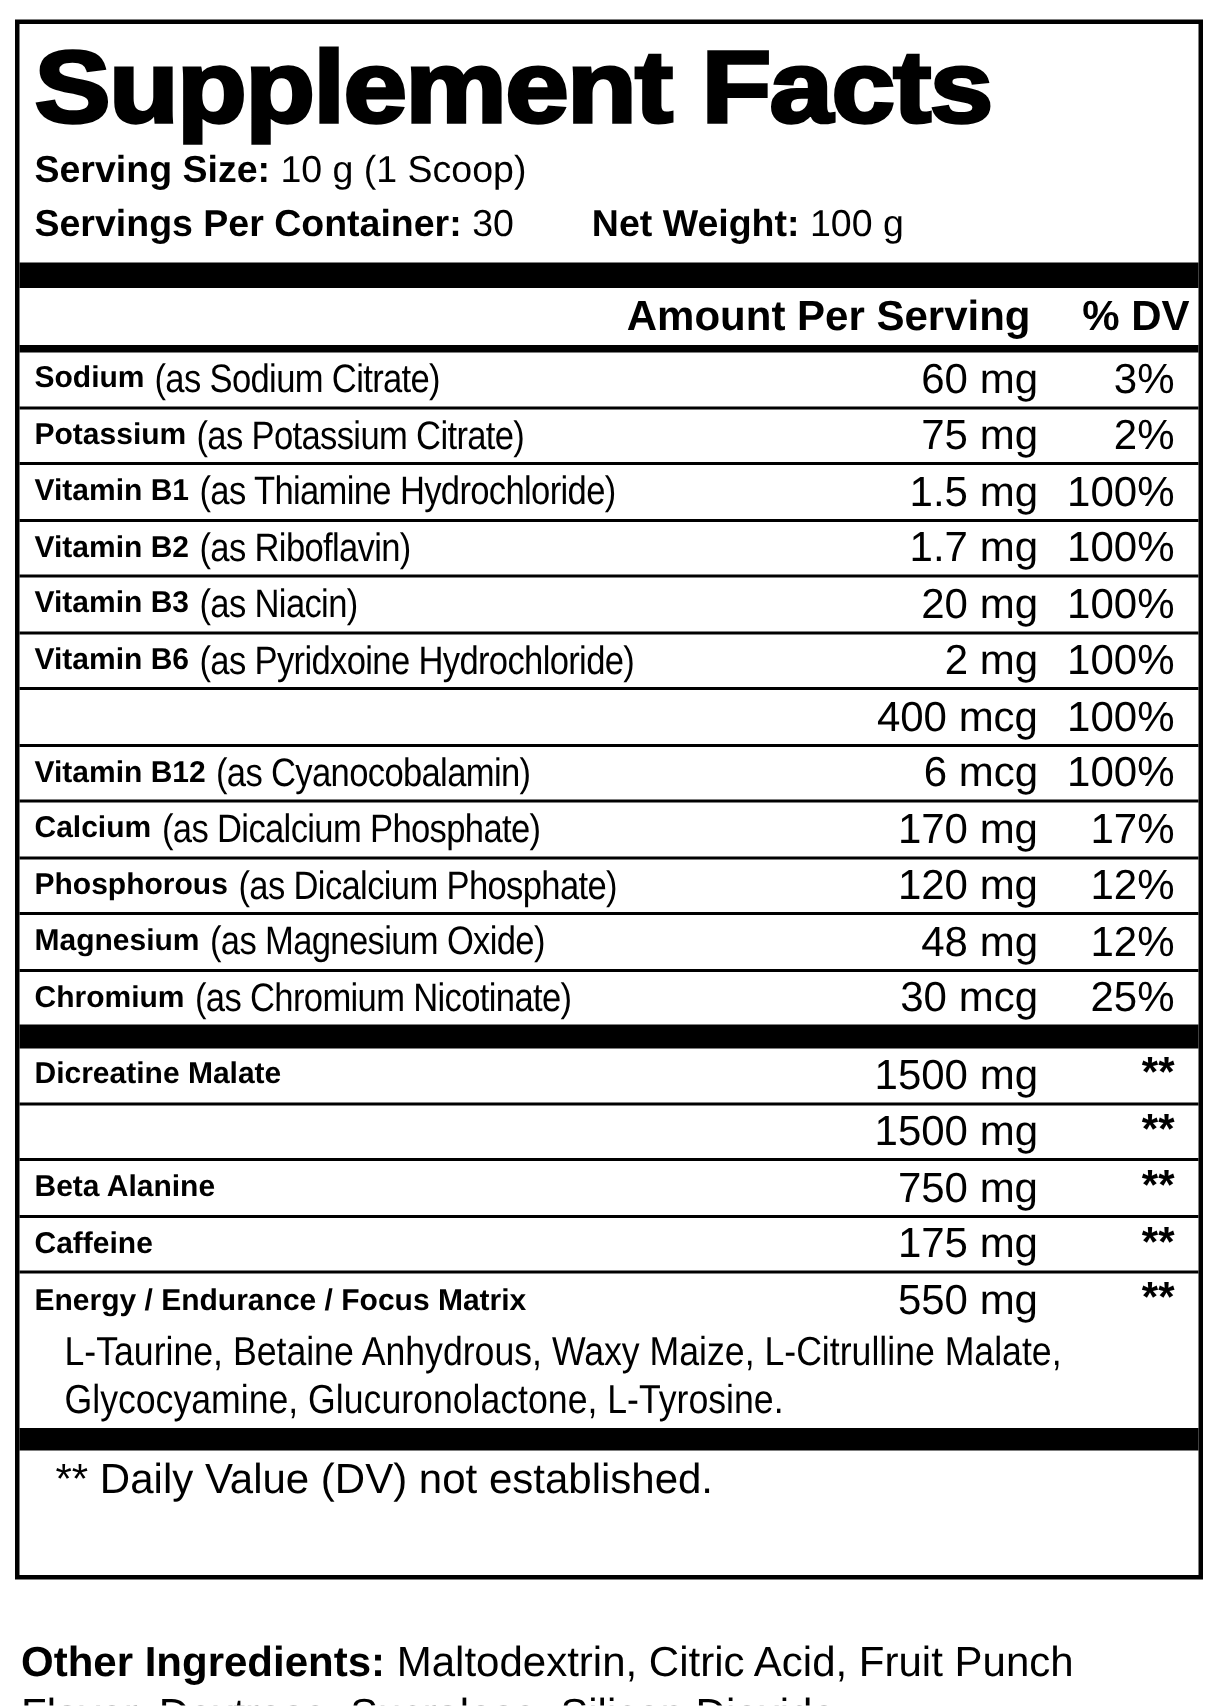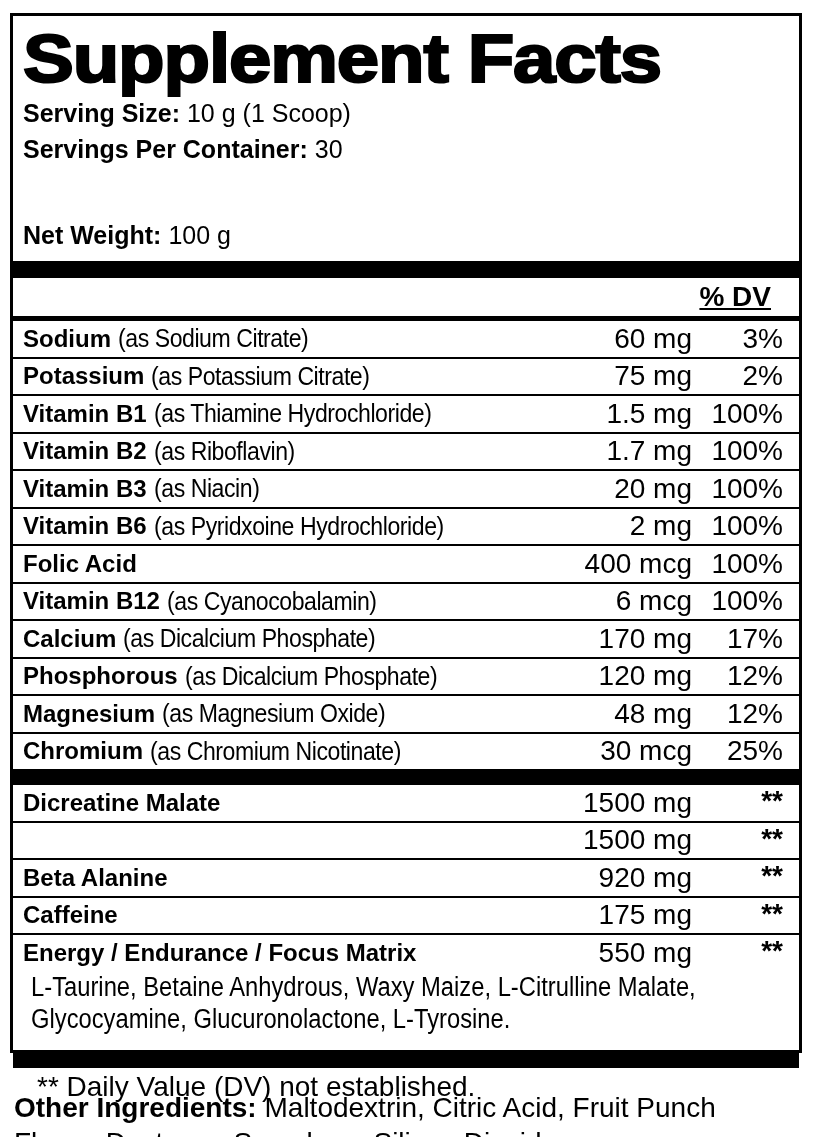--- a/index.html
+++ b/index.html
@@ -15,51 +15,51 @@
   }
   .title{
     margin:6px 0 2px 10px;
     font-size:68px;font-weight:bold;line-height:72px;
     letter-spacing:-1px;white-space:nowrap;
     display:inline-block;transform:scaleX(1.12);transform-origin:0 50%;
     -webkit-text-stroke:2.2px #000;
   }
   .meta{margin-left:10px;font-size:25px;line-height:34px;}
   .meta b{font-weight:bold;}
-  .meta-row{display:flex;gap:52px;margin-top:2px;flex-direction:column;}
+  .meta-row{display:flex;gap:52px;margin-top:2px;}
   .bar{width:100%;background:#000;}
   .bar1{height:17px;margin-top:9px;}
   .bar2{height:16px;}
   .bar3{height:15px;}
   .colhead{position:relative;height:38px;border-bottom:5px solid #000;}
   .colhead span{position:absolute;top:50%;transform:translateY(-50%);
     font-size:28px;font-weight:bold;white-space:nowrap;}
   .colhead .h-amt{right:112px;}
-  .colhead .h-dv{right:28px;text-decoration:underline;}
+  .colhead .h-dv{right:6px;}
   .row{
     position:relative;height:35.5px;border-bottom:2.5px solid #000;
     padding-left:10px;display:flex;align-items:center;
   }
   .rows-1 .row:last-child{border-bottom:none;}
-  .nname{font-size:24px;font-weight:bold;white-space:nowrap;}
+  .nname{font-size:20px;font-weight:bold;white-space:nowrap;}
   .nform{
     font-size:26.5px;white-space:nowrap;margin-left:7px;
     display:inline-block;transform:scaleX(0.87);transform-origin:0 55%;
     letter-spacing:-0.5px;
   }
   .amt{position:absolute;right:107px;top:50%;transform:translateY(-50%);
     font-size:28px;white-space:nowrap;}
   .dv{position:absolute;right:16px;top:50%;transform:translateY(-50%);
     font-size:28px;font-weight:bold;white-space:nowrap;}
   .rows-1 .dv{font-weight:normal;}
   .rows-2 .nname{white-space:nowrap;}
   .rows-2 .dv{top:0;transform:none;font-size:28px;}
-  .matrix{border-bottom:none;padding-left:10px;padding-bottom:18px;}
+  .matrix{border-bottom:none;padding-left:10px;padding-bottom:3px;}
   .mrow{position:relative;height:36px;display:flex;align-items:center;}
-  .subtext{margin-left:8px;}
+  .subtext{margin-left:20px;}
   .subtext div{
     font-size:27px;line-height:32px;white-space:nowrap;
     display:block;transform:scaleX(0.88);transform-origin:0 50%;
   }
   .footnote{
     padding-left:24px;font-size:28px;line-height:37px;white-space:nowrap;
   }
   .other{
     position:absolute;left:14px;top:1062px;width:782px;
     font-size:28px;line-height:35px;
@@ -85,20 +85,21 @@
     </span>
     <span>
       <b>Net Weight:</b>
       <span>100 g</span>
     </span>
   </div>
 
   <div class="bar bar1"></div>
 
   <div class="colhead">
+    <span class="h-amt">Amount Per Serving</span>
     <span class="h-dv">% DV</span>
   </div>
 
   <div class="rows-1">
     <div class="row">
       <span class="nname">Sodium</span>
       <span class="nform">(as Sodium Citrate)</span>
       <span class="amt">60 mg</span>
       <span class="dv">3%</span>
     </div>
@@ -126,21 +127,20 @@
       <span class="amt">20 mg</span>
       <span class="dv">100%</span>
     </div>
     <div class="row">
       <span class="nname">Vitamin B6</span>
       <span class="nform">(as Pyridxoine Hydrochloride)</span>
       <span class="amt">2 mg</span>
       <span class="dv">100%</span>
     </div>
     <div class="row">
-      <span class="nname">Folic Acid</span>
       <span class="nform"></span>
       <span class="amt">400 mcg</span>
       <span class="dv">100%</span>
     </div>
     <div class="row">
       <span class="nname">Vitamin B12</span>
       <span class="nform">(as Cyanocobalamin)</span>
       <span class="amt">6 mcg</span>
       <span class="dv">100%</span>
     </div>
@@ -177,21 +177,21 @@
       <span class="nname">Dicreatine Malate</span>
       <span class="amt">1500 mg</span>
       <span class="dv">**</span>
     </div>
     <div class="row">
       <span class="amt">1500 mg</span>
       <span class="dv">**</span>
     </div>
     <div class="row">
       <span class="nname">Beta Alanine</span>
-      <span class="amt">920 mg</span>
+      <span class="amt">750 mg</span>
       <span class="dv">**</span>
     </div>
     <div class="row">
       <span class="nname">Caffeine</span>
       <span class="amt">175 mg</span>
       <span class="dv">**</span>
     </div>
 
     <div class="matrix">
       <div class="mrow">

